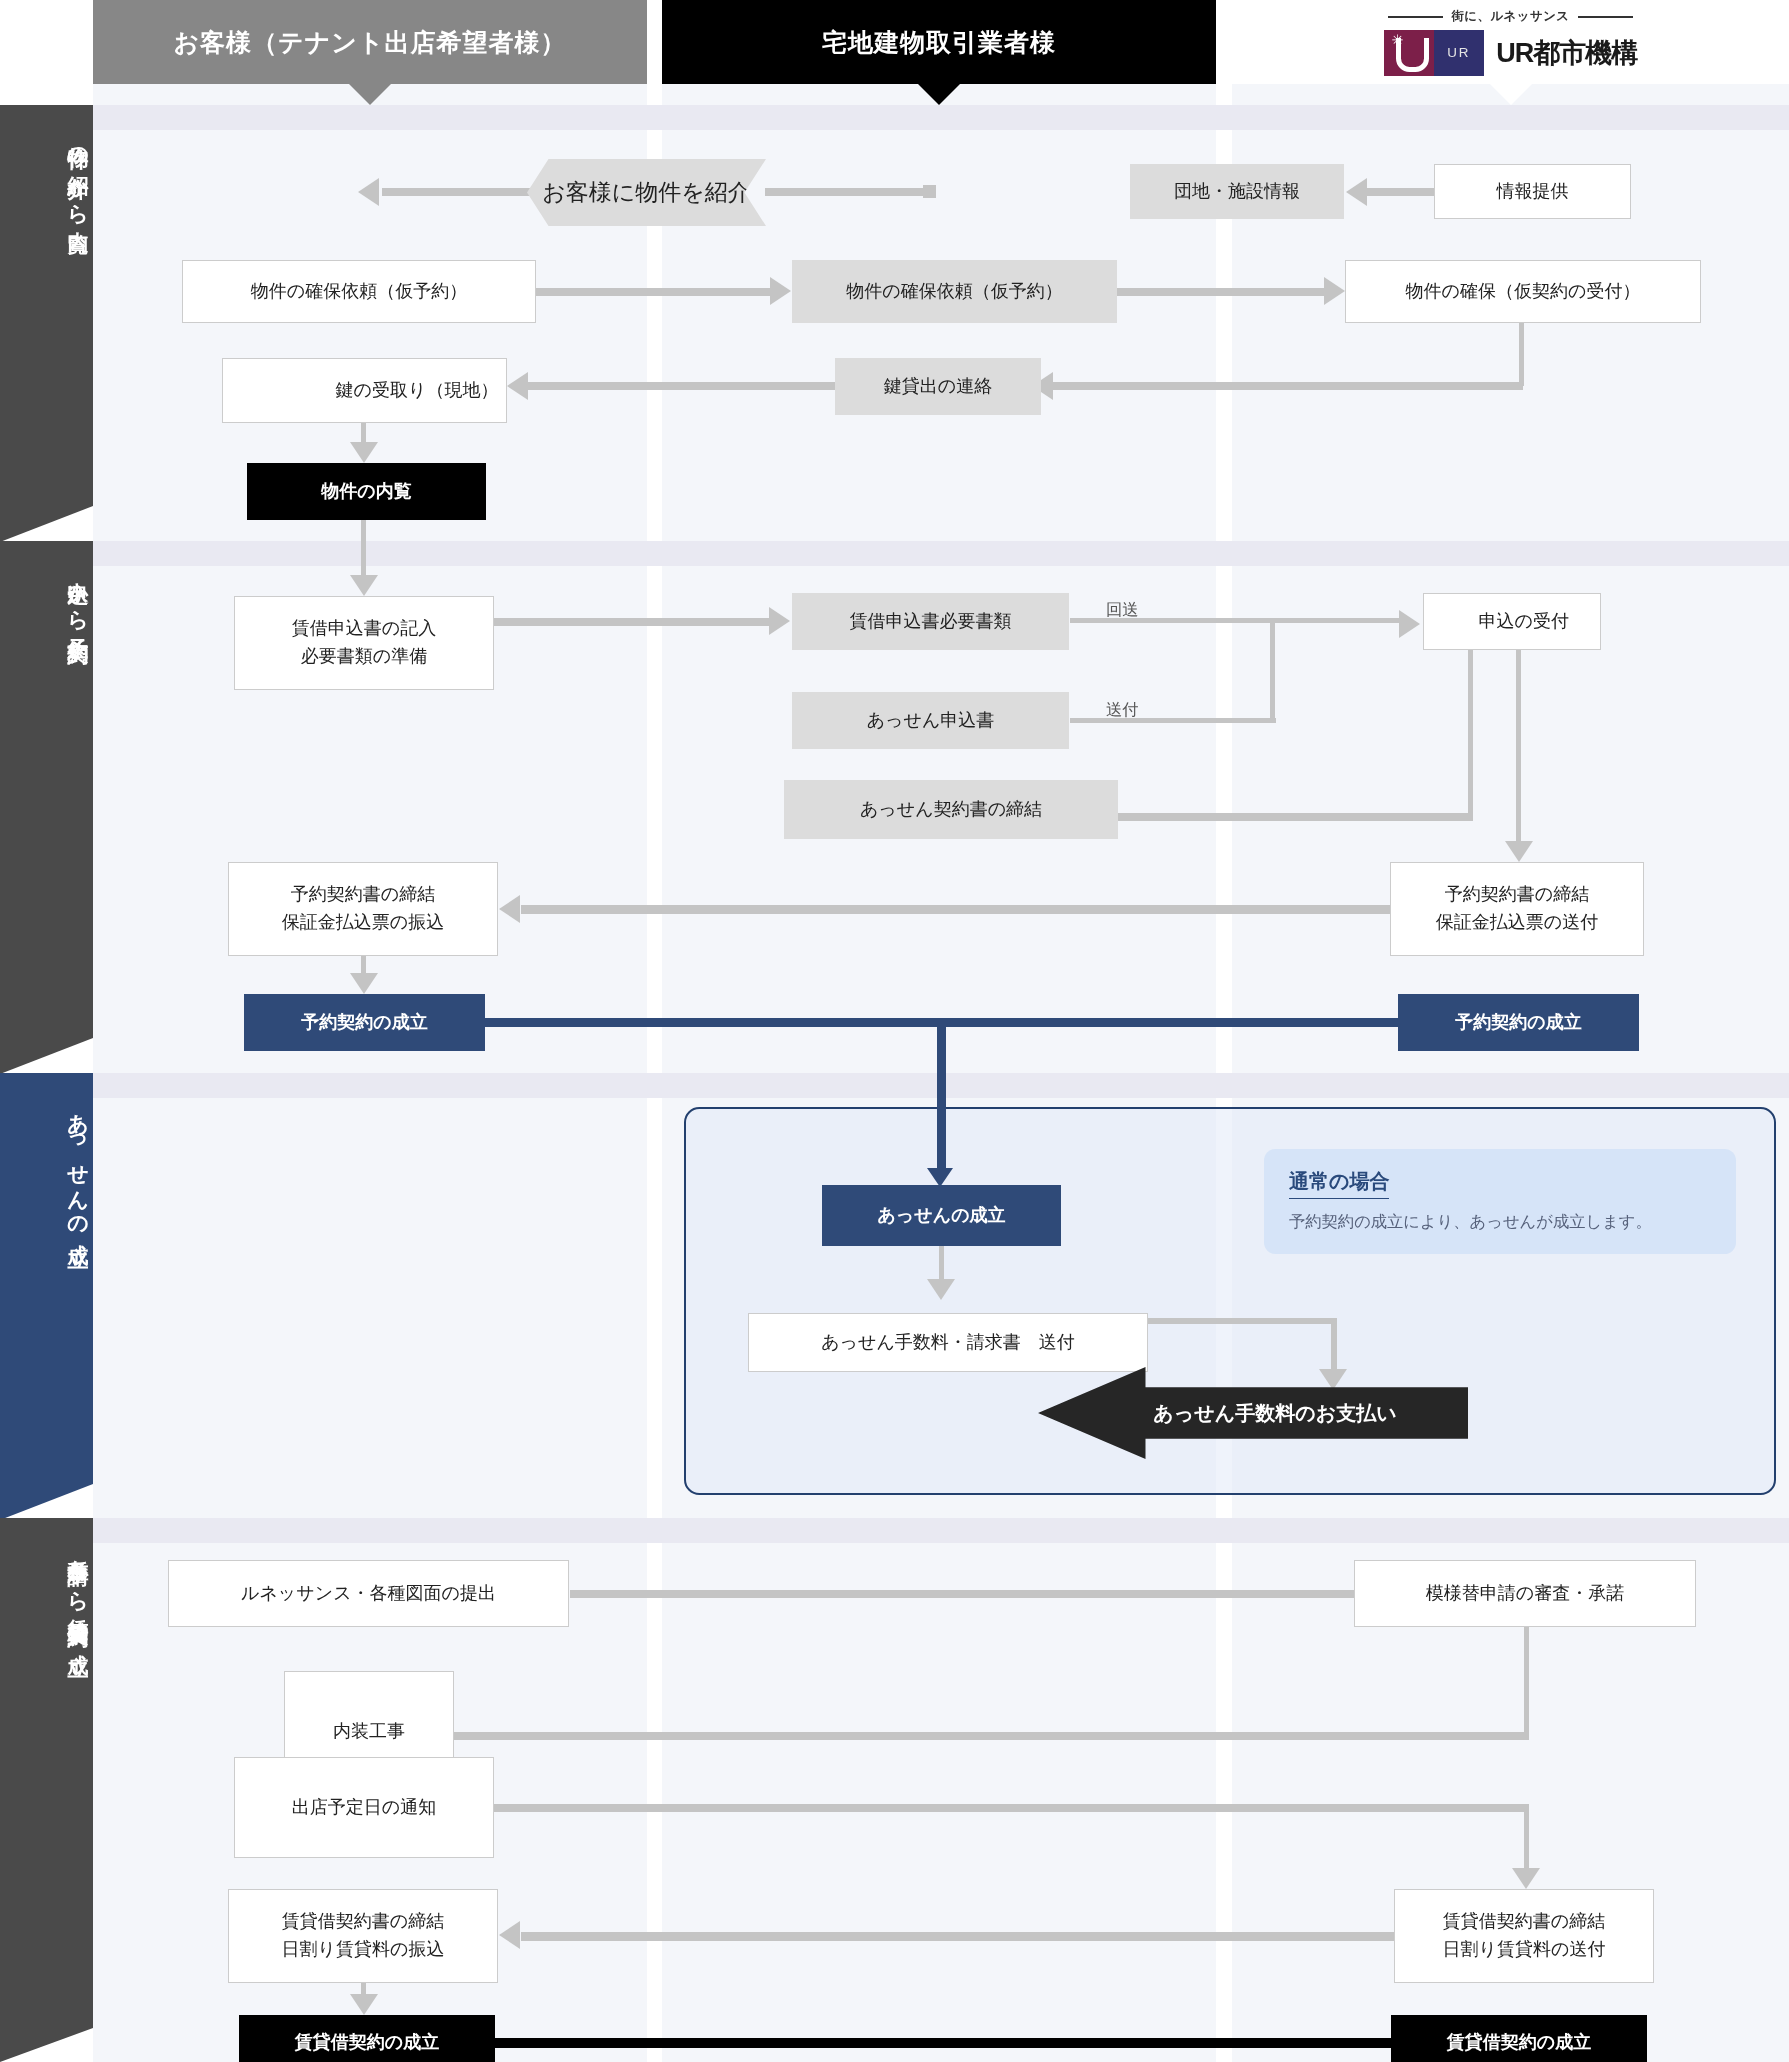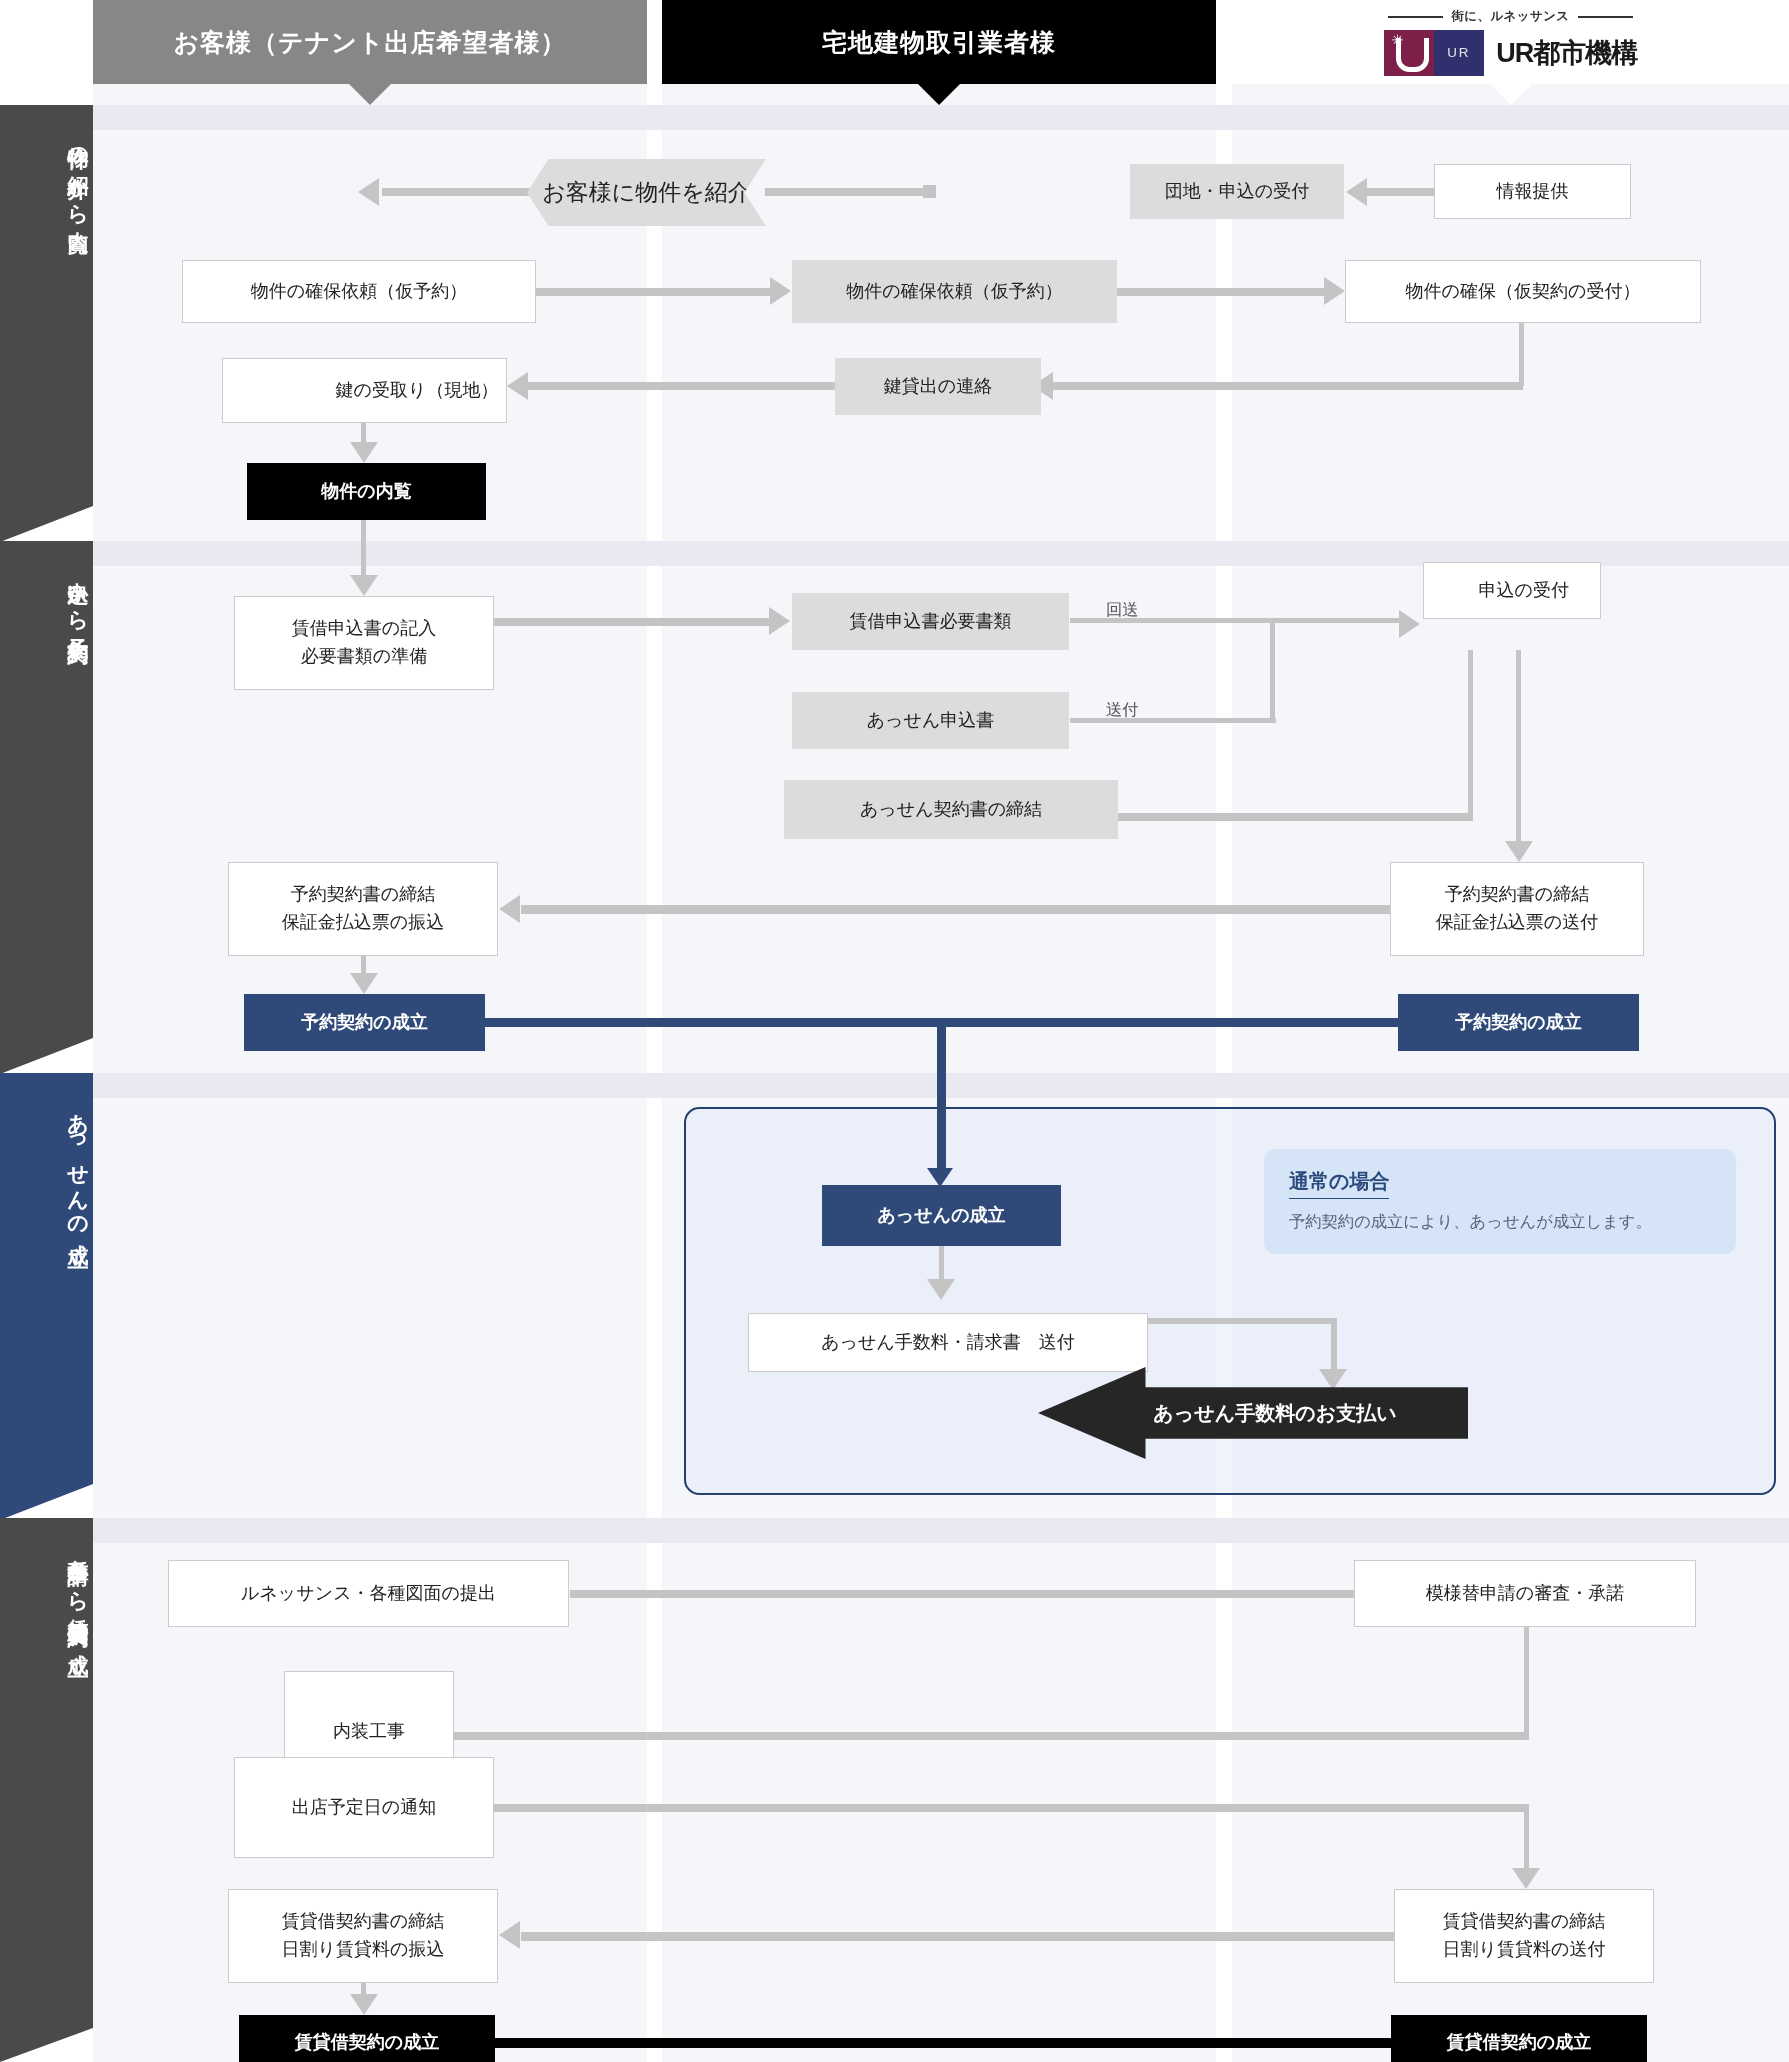--- a/index.html
+++ b/index.html
@@ -160,21 +160,21 @@
     <div class="txt">各種申請から賃貸借契約の成立</div>
   </div>
 
   <div class="node n-white" style="left:1434px;top:164px;width:197px;height:55px;">
     <span>情報提供</span>
   </div>
   <div class="ln" style="left:1367px;top:188px;width:69px;height:7.6px;"></div>
   <div class="tri tri-l" style="left:1346px;top:178px;"></div>
 
   <div class="node n-gray" style="left:1130px;top:164px;width:214px;height:55px;">
-    <span>団地・申込の受付</span>
+    <span>団地・施設情報</span>
   </div>
 
   <div class="ln" style="left:765px;top:188px;width:168px;height:7.6px;"></div>
   <div class="sqend" style="left:923px;top:185px;"></div>
   <div class="chev" style="left:527px;top:159px;width:239px;height:67px;">
     <span>お客様に物件を紹介</span>
   </div>
   <div class="ln" style="left:382px;top:188px;width:153px;height:7.6px;"></div>
   <div class="tri tri-l" style="left:358px;top:178px;"></div>
 
@@ -234,21 +234,21 @@
   </div>
 
   <span class="edgelbl" style="left:1090px;top:599px;">回送</span>
   <span class="edgelbl" style="left:1090px;top:699px;">送付</span>
 
   <div class="ln" style="left:1070px;top:618px;width:333px;height:4.8px;"></div>
   <div class="ln" style="left:1070px;top:718px;width:206px;height:4.8px;"></div>
   <div class="ln" style="left:1270px;top:618px;width:4.8px;height:104px;"></div>
   <div class="tri tri-r" style="left:1399px;top:610px;"></div>
 
-  <div class="node n-white" style="left:1423px;top:562px;width:178px;height:57px;padding-left:31px;">
+  <div class="node n-white" style="left:1423px;top:593px;width:178px;height:57px;padding-left:31px;">
     <span>申込の受付</span>
   </div>
 
   <div class="ln" style="left:1468px;top:650px;width:4.8px;height:167px;"></div>
   <div class="ln" style="left:1115px;top:813px;width:358px;height:7.6px;"></div>
   <div class="tri tri-l" style="left:1094px;top:803px;"></div>
 
   <div class="node n-gray" style="left:784px;top:780px;width:334px;height:59px;">
     <span>あっせん契約書の締結</span>
   </div>

